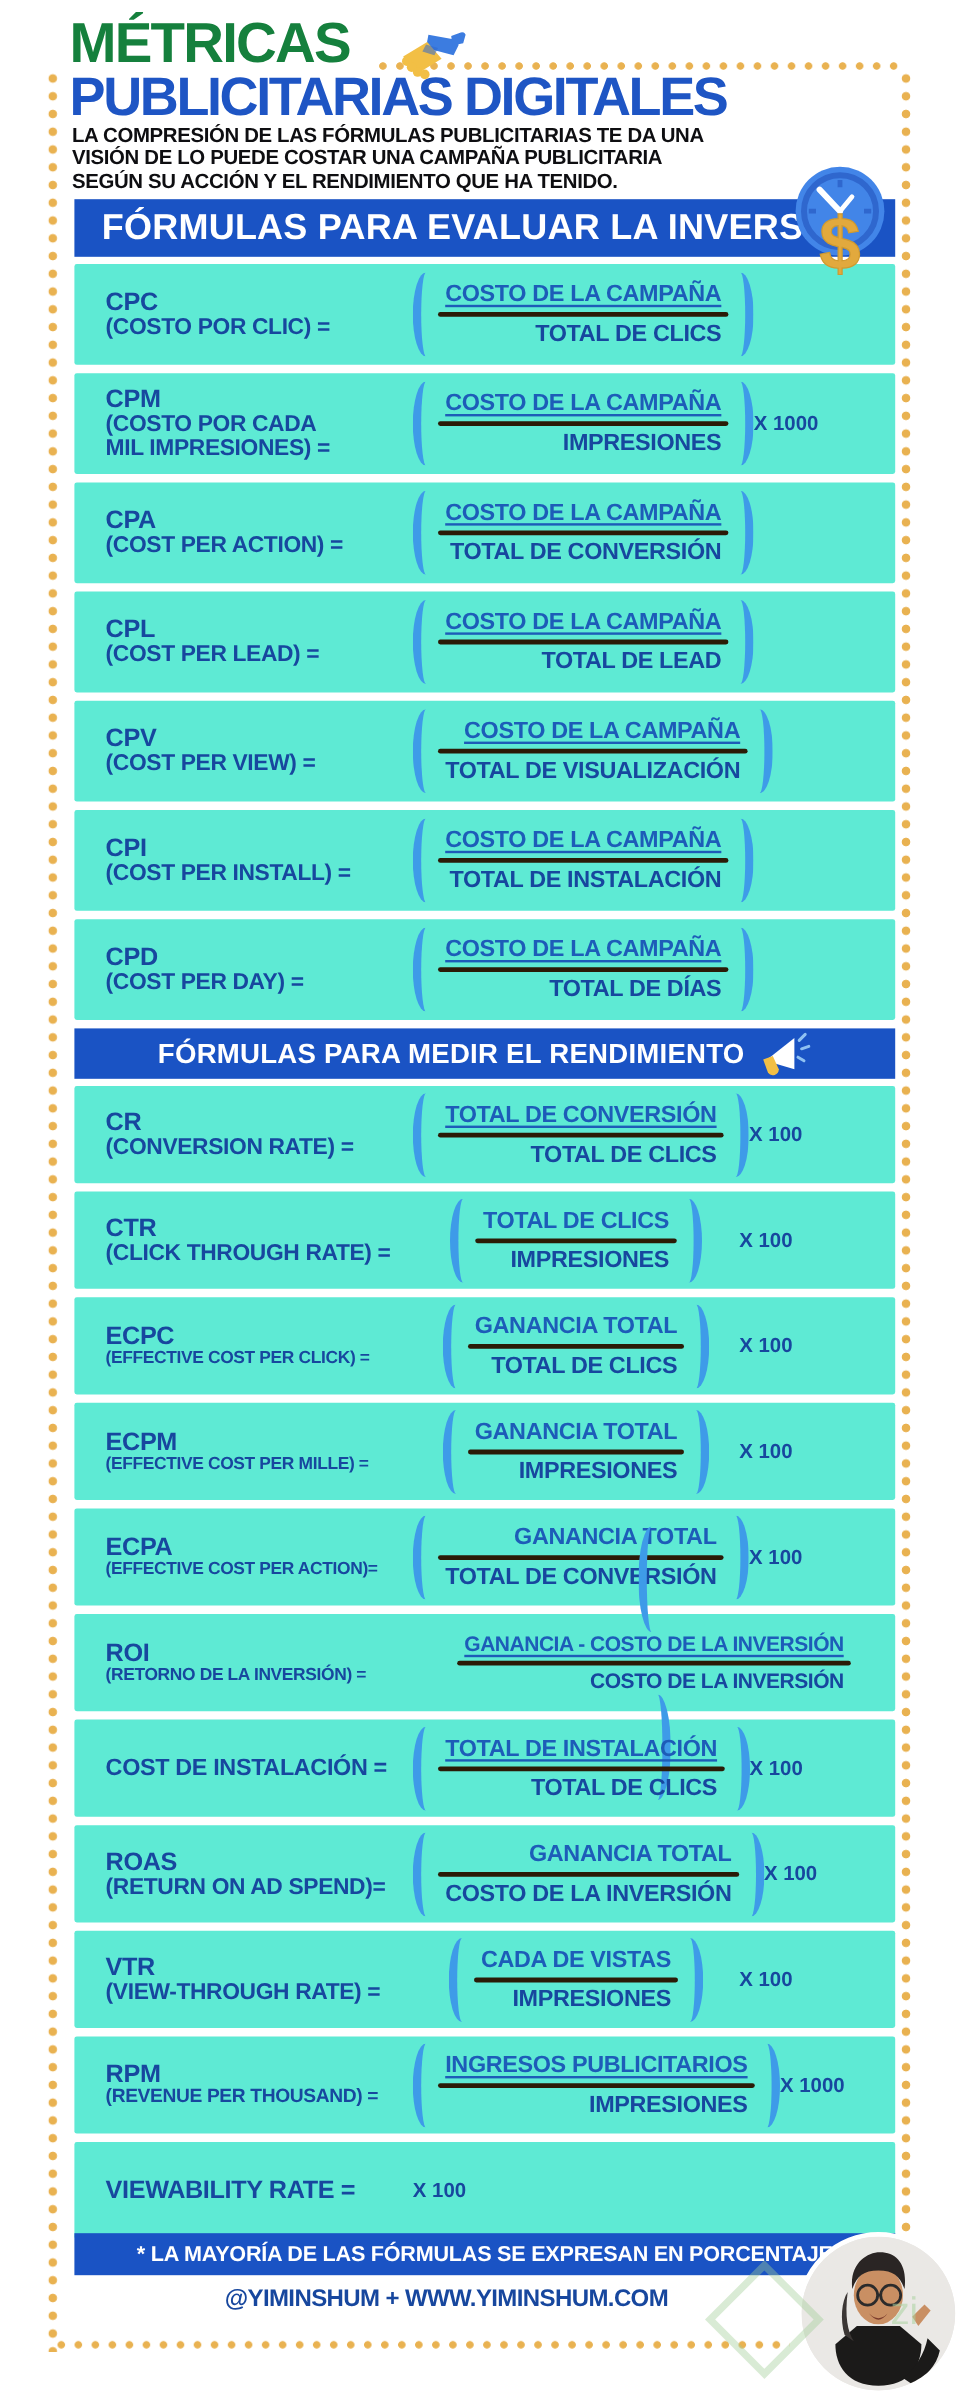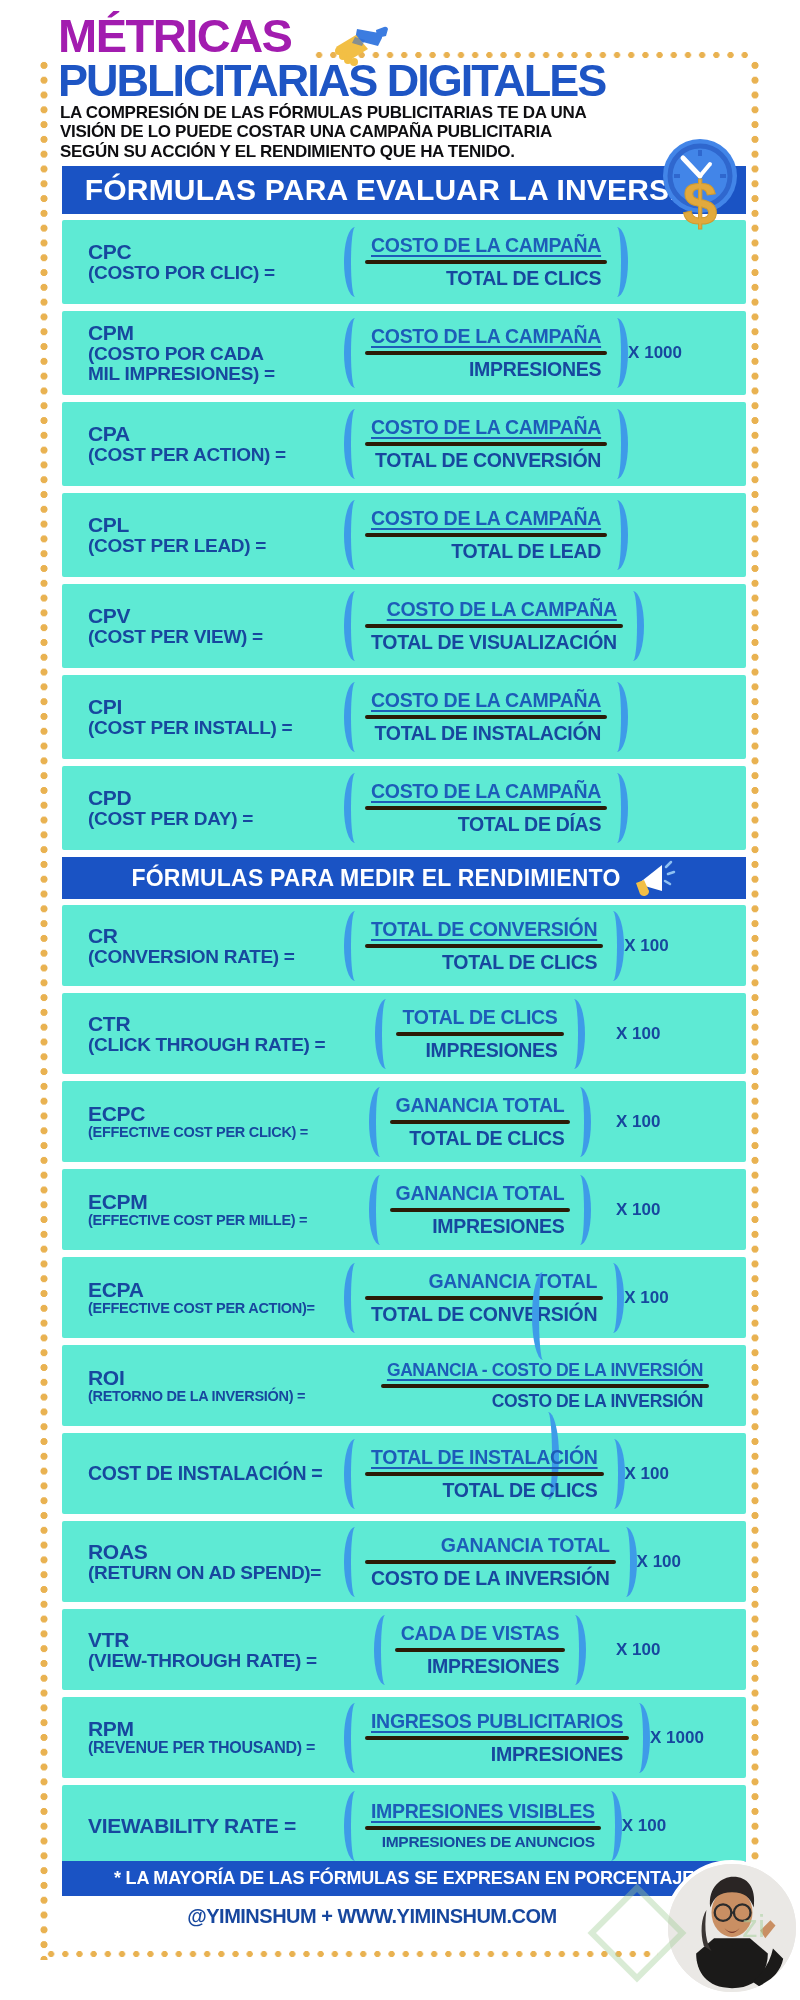--- a/index.html
+++ b/index.html
@@ -12,21 +12,21 @@
           background-size:10px 14.8px;background-position:center top;background-repeat:repeat-y;}
   .dots-h{height:10px;background-image:radial-gradient(circle,#E9B251 2.8px,rgba(0,0,0,0) 3.4px);
           background-size:14.2px 10px;background-position:left center;background-repeat:repeat-x;}
   .dots-left{left:39px;top:58px;height:1902px;}
   .dots-right{left:750px;top:58px;height:1822px;}
   .dots-top{left:312px;top:50px;width:436px;}
   .dots-bottom{left:44px;top:1949px;width:614px;}
 
   
   .title1{position:absolute;left:58px;top:12px;font-size:47px;font-weight:bold;
-          color:#a21caf;letter-spacing:-1.5px;line-height:1;z-index:2;}
+          color:#15803d;letter-spacing:-1.5px;line-height:1;z-index:2;}
   .title2{position:absolute;left:58px;top:58px;font-size:45px;font-weight:bold;
           color:#1E55C4;letter-spacing:-2px;line-height:1;z-index:2;}
   .handshake{position:absolute;left:324px;top:20px;z-index:3;}
   .desc{position:absolute;left:60px;top:103px;width:600px;font-size:17px;font-weight:bold;
         color:#0E0E11;line-height:1.14;letter-spacing:-0.3px;white-space:pre-line;z-index:2;}
   .coin{position:absolute;left:652px;top:136px;z-index:4;}
 
   
   .sections{position:absolute;left:62px;top:166px;width:684px;z-index:2;}
   .section-header{height:48px;background:#1A53C4;color:#fff;display:flex;align-items:center;
@@ -427,29 +427,20 @@
       <span class="paren r"></span>
     </div>
     <div class="mult">X 1000</div>
   </div>
 
   <div class="card">
     <div class="label">
       <span class="acr">VIEWABILITY RATE =</span>
 
     </div>
-    <div class="fracwrap">
-      <span class="paren l"></span>
-      <span class="frac">
-        <span class="num u">IMPRESIONES VISIBLES</span>
-        <span class="fbar"></span>
-        <span class="den den-sm">IMPRESIONES DE ANUNCIOS</span>
-      </span>
-      <span class="paren r"></span>
-    </div>
     <div class="mult">X 100</div>
   </div>
 </div>
   </div>
 </div>
 
   <div class="footnote-bar">
     <span>* LA MAYORÍA DE LAS FÓRMULAS SE EXPRESAN EN PORCENTAJE</span>
   </div>
 

